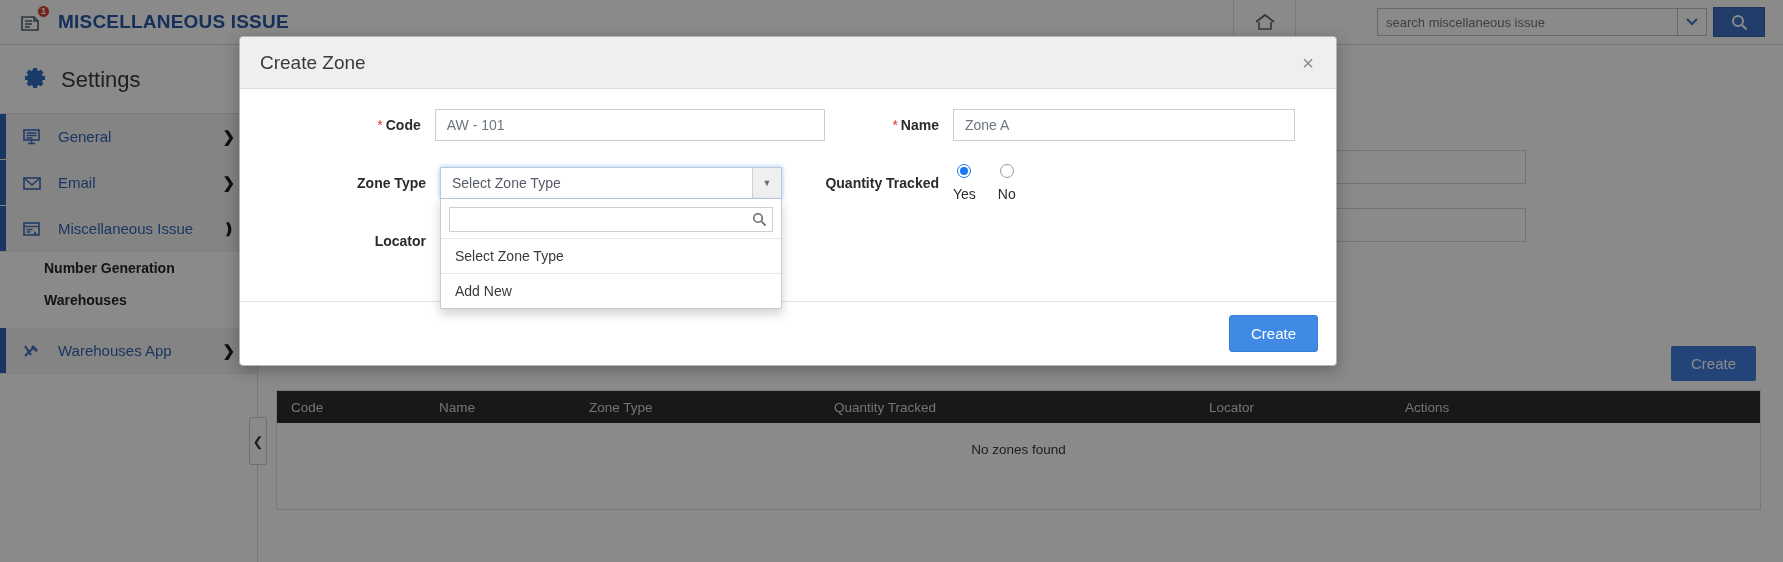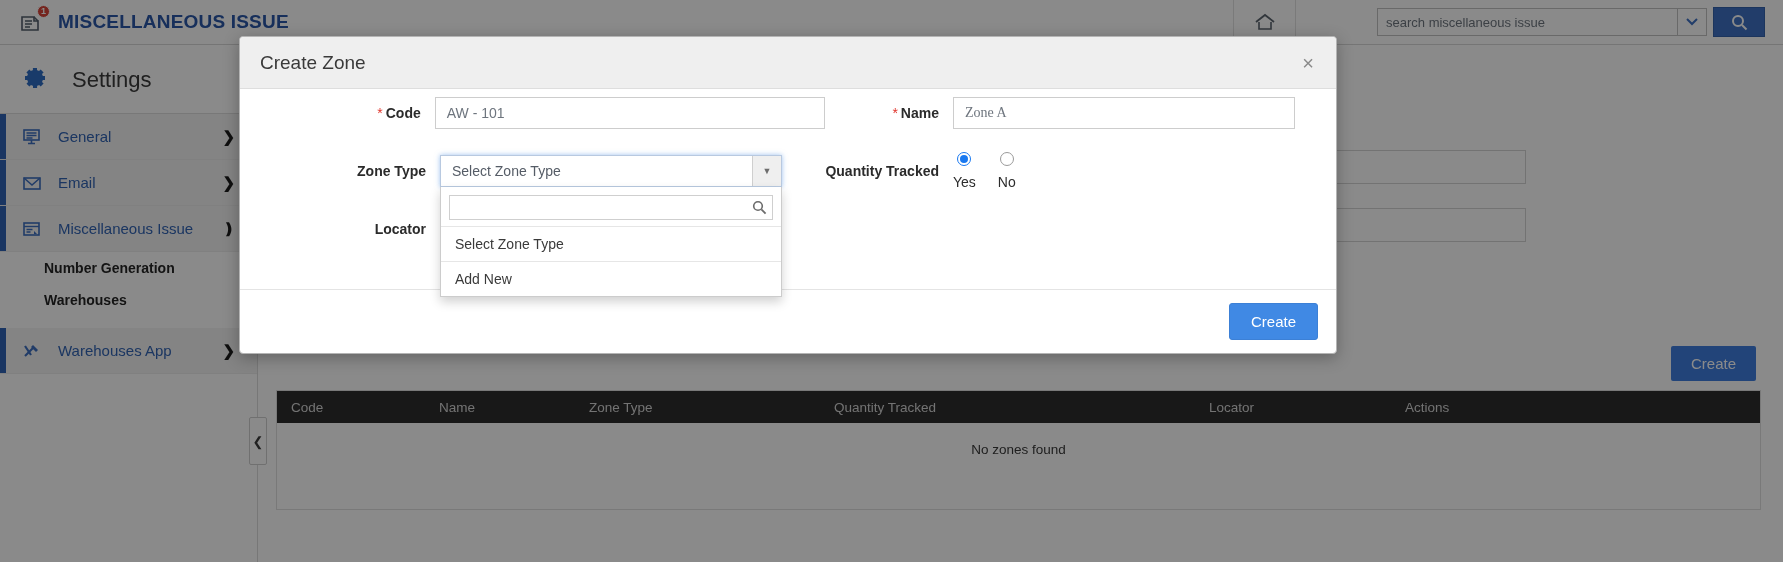--- a/index.html
+++ b/index.html
@@ -62,21 +62,21 @@
     margin-left: 6px; display: flex; align-items: center; justify-content: center;
     color: #fff;
   }
 
   
   .sidebar {
     position: absolute; left: 0; top: 45px; width: 258px; bottom: 0;
     background: #ffffff; border-right: 1px solid #dcdcdc;
   }
   .sidebar-head {
-    display: flex; align-items: center; gap: 24px;
+    display: flex; align-items: center; gap: 13px;
     padding: 20px 0 18px 22px; border-bottom: 1px solid #dedede;
   }
   .sidebar-head .gear { color: #2f6ec4; }
   .sidebar-head-label { font-size: 22px; color: #3b3b3b; }
   .nav-item {
     position: relative; display: flex; align-items: center;
     height: 46px; padding-left: 22px; gap: 14px;
     border-bottom: 1px solid #ededed;
     background: #f4f4f4;
   }
@@ -155,40 +155,40 @@
     border: 1px solid #b4b4b4; border-radius: 4px;
     box-shadow: 0 4px 16px rgba(0,0,0,.28);
   }
   .modal-header {
     height: 52px; background: #efefef; border-bottom: 1px solid #dedede;
     border-radius: 4px 4px 0 0;
     display: flex; align-items: center; padding: 0 18px 0 20px;
   }
   .modal-title { font-size: 19px; color: #3a3a3a; flex: 1; }
   .modal-close { font-size: 20px; color: #8a8a8a; line-height: 1; padding: 4px; }
-  .modal-body { padding: 8px 40px 14px 40px; position: relative; }
+  .modal-body { padding: 20px 40px 14px 40px; position: relative; }
 
   .form-row { display: flex; align-items: center; margin-bottom: 23px; }
   .form-col { display: flex; align-items: center; }
   .form-col.left { width: 545px; }
   .form-col.right { flex: 1; }
   .flabel {
     font-size: 14px; color: #2b2b2b; font-weight: bold;
     text-align: right; padding-right: 14px; white-space: nowrap;
   }
   .flabel.w-left { width: 160px; }
   .flabel.w-right { width: 128px; }
   .req { color: #e0342b; font-weight: normal; margin-right: 3px; }
   .finput {
     height: 32px; border: 1px solid #cdcdcd; background: #fff;
     display: flex; align-items: center; padding: 0 11px;
     font-size: 14px; color: #6e757e;
   }
   .finput.code { width: 404px; }
-  .finput.name { width: 342px; font-family: Liberation Serif, serif; }
+  .finput.name { width: 342px; }
 
   .radio-group { display: flex; align-items: center; gap: 22px; }
   .radio { display: flex; align-items: center; gap: 8px; font-size: 14px; color: #2c2c2c; flex-direction: column; }
   .radio .dot {
     width: 14px; height: 14px; border-radius: 50%;
     border: 1px solid #9a9a9a; background: #fff;
     display: flex; align-items: center; justify-content: center;
   }
   .radio .dot.on { border: 1px solid #1878f0; }
   .radio .dot.on::after {

